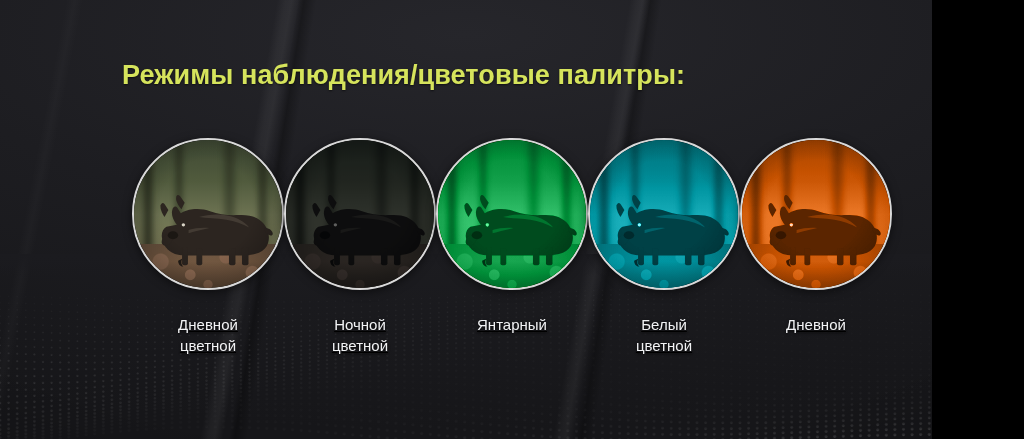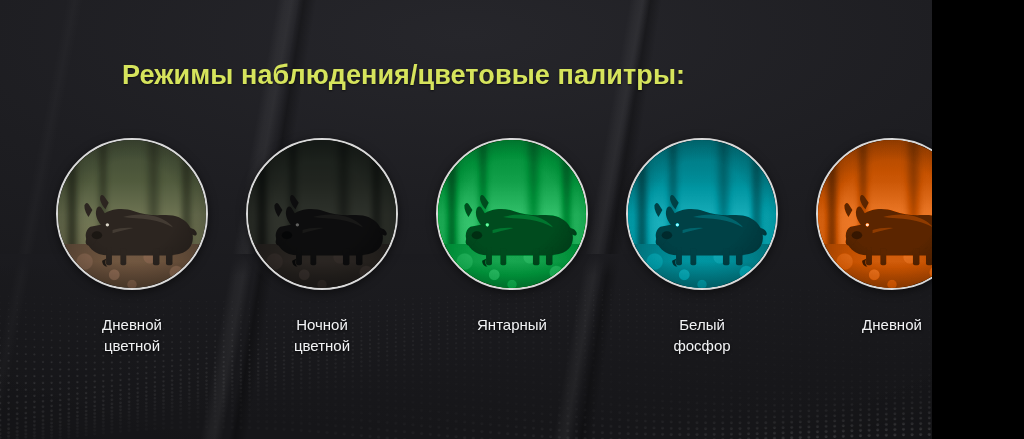--- a/index.html
+++ b/index.html
@@ -68,21 +68,21 @@
   }
 
   
   .palette-row {
     position: absolute;
     left: 0;
     top: 138px;
     width: 1024px;
     display: flex;
     justify-content: center;
-    gap: 38px;
+    text-decoration: underline;
   }
   .palette-item {
     width: 152px;
     display: flex;
     flex-direction: column;
     align-items: center;
   }
   .circle {
     position: relative;
     width: 152px;
@@ -3321,21 +3321,21 @@
           </g>
           <ellipse cx="46" cy="68" rx="8" ry="6" fill="#1d1915"></ellipse>
           <circle cx="62" cy="52" r="2.6" fill="#d8d2c4"></circle>
           <path d="M60 104c-2 6-1 10 2 12-5 0-8-4-8-9l6-3z" fill="#241e19"></path>
         </svg>
         <div class="haze"></div>
       </div>
       <div class="tint"></div>
     </div>
     <div class="caption">Белый
-фосфор</div>
+цветной</div>
   </div>
 
   <div class="palette-item mode-amber">
     <div class="circle">
       <div class="scene">
         <div class="sky"></div>
         <div class="trunk t1"></div>
         <div class="trunk t2"></div>
         <div class="trunk t3"></div>
         <div class="trunk t4"></div>

